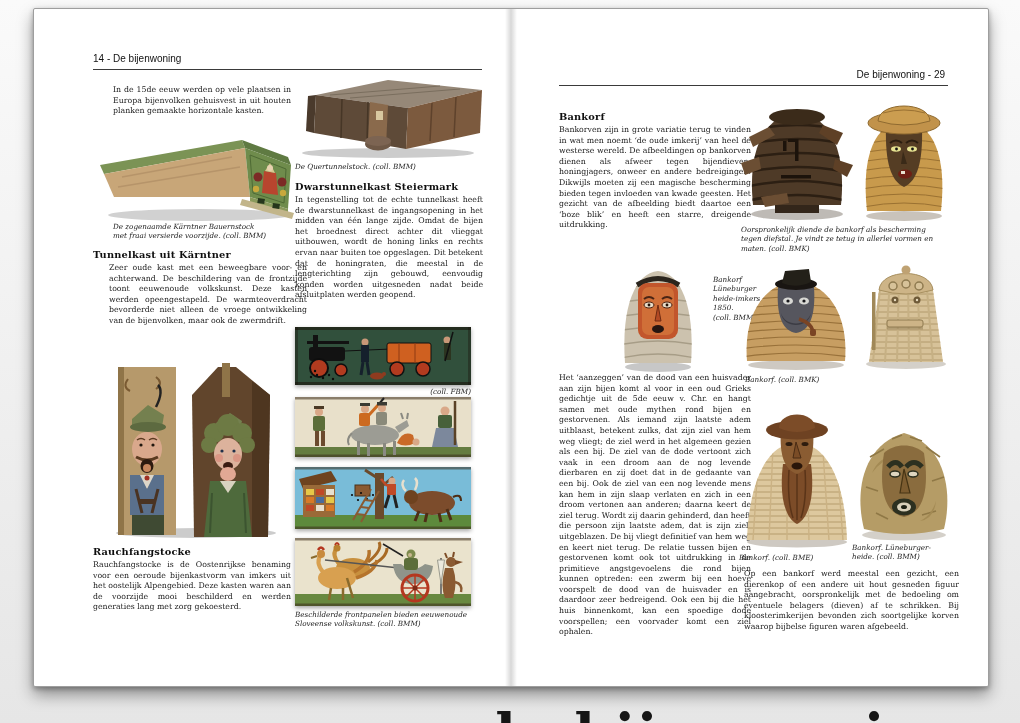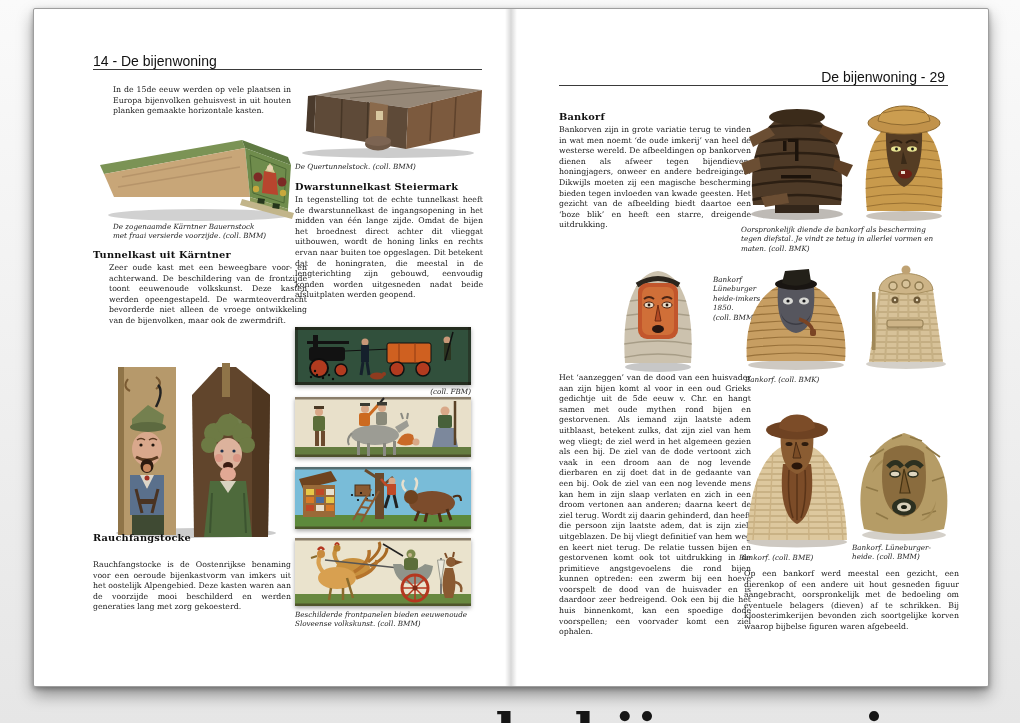--- a/index.html
+++ b/index.html
@@ -8,21 +8,21 @@
     background:linear-gradient(180deg,#fafafa 0%,#f1f1f1 45%,#e6e6e6 100%);}
   .spread{position:absolute;left:33px;top:8px;width:954px;height:677px;
     background:#fff;border:1px solid #9e9e9e;border-radius:2px;
     box-shadow:0 8px 16px rgba(0,0,0,.38),0 2px 5px rgba(0,0,0,.28);}
   .page{position:absolute;top:0;width:477px;height:677px;}
   .page.left{left:0;}
   .page.right{left:477px;margin-top:16px;}
   .gutter{position:absolute;left:471px;top:0;width:12px;height:677px;
     background:linear-gradient(90deg,rgba(0,0,0,0) 0%,rgba(0,0,0,.14) 46%,rgba(120,120,120,.5) 50%,rgba(0,0,0,.14) 54%,rgba(0,0,0,0) 100%);}
   .pghead{position:absolute;font-family:"Liberation Sans",sans-serif;
-    font-size:14px;color:#111;white-space:nowrap;}
+    font-size:10px;color:#111;white-space:nowrap;}
   .rule{position:absolute;height:1px;background:#3a3a3a;}
   .h{position:absolute;font-weight:bold;font-size:9.8px;line-height:11px;
     color:#0f0f0f;letter-spacing:.2px;white-space:nowrap;}
   .body{position:absolute;font-size:7.8px;line-height:10.6px;color:#1b1b1b;
     text-align:justify;}
   .cap{position:absolute;font-style:italic;font-size:7.2px;line-height:9.4px;
     color:#222;white-space:pre-line;}
   .cap.center{text-align:right;}
   .photo{position:absolute;}
   .photo svg{display:block;}
@@ -108,21 +108,21 @@
         <circle cx="113" cy="97" r="4" fill="#d98a7a" opacity=".7"></circle>
             <circle cx="131" cy="97" r="4" fill="#d98a7a" opacity=".7"></circle>
         <ellipse cx="122" cy="105" rx="5" ry="4" fill="#3a1c12"></ellipse>
         <ellipse cx="122" cy="113" rx="8" ry="7" fill="#e2a894"></ellipse>
         <path d="M104,120 L140,120 146,176 98,176 Z" fill="#4e6a3c"></path>
         <polygon points="114,120 130,120 122,132" fill="#d8d2c0"></polygon>
         <path d="M106,132 L104,172 M138,132 L140,172" stroke="#3c5430" stroke-width="2"></path>
       </svg>
     </div>
 
-    <div class="h" style="left:59px;top:523px;">Rauchfangstocke</div>
+    <div class="h" style="left:59px;top:537px;">Rauchfangstocke</div>
     <div class="body" style="left:59px;top:551px;width:198px;">Rauchfangstocke is de Oostenrijkse benaming voor een oeroude bijenkastvorm van imkers uit het oostelijk Alpengebied. Deze kasten waren aan de voorzijde mooi beschilderd en werden generaties lang met zorg gekoesterd.</div>
 
     <div class="photo" style="left:256px;top:66px;">
       <svg width="196" height="84" viewBox="0 0 196 84">
         <ellipse cx="98" cy="78" rx="86" ry="5" fill="rgba(0,0,0,.2)"></ellipse>
         <polygon points="26,20 98,5 192,15 118,33" fill="#968878"></polygon>
         <path d="M40,20 L150,11 M60,23 L170,14" stroke="#7a6e5e" stroke-width="1" fill="none"></path>
         <polygon points="18,21 26,20 24,58 16,56" fill="#4a3a2c"></polygon>
         <polygon points="26,20 118,33 116,74 24,58" fill="#5e4a38"></polygon>
         <path d="M52,24 L51,63 M78,27 L77,68" stroke="#463626" stroke-width="1.5"></path>

